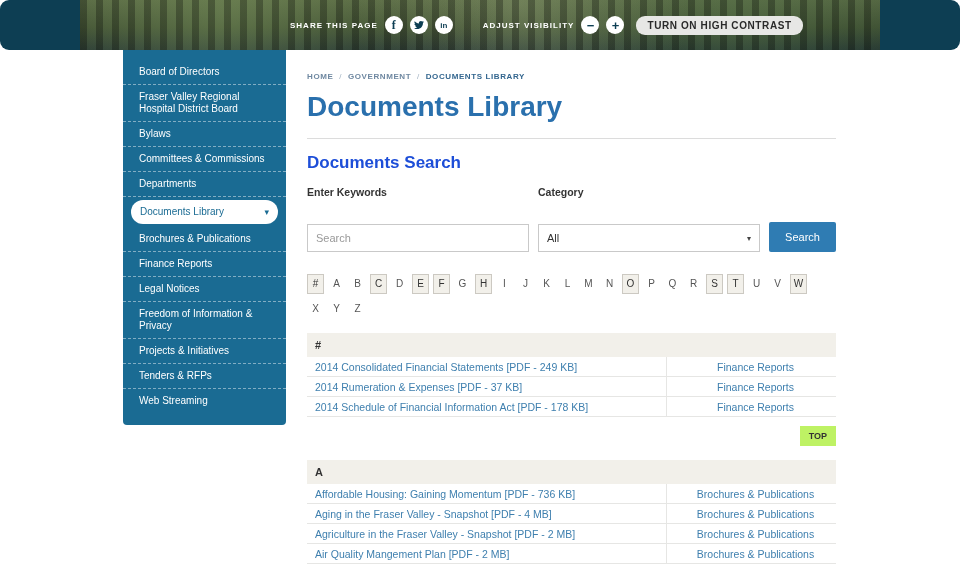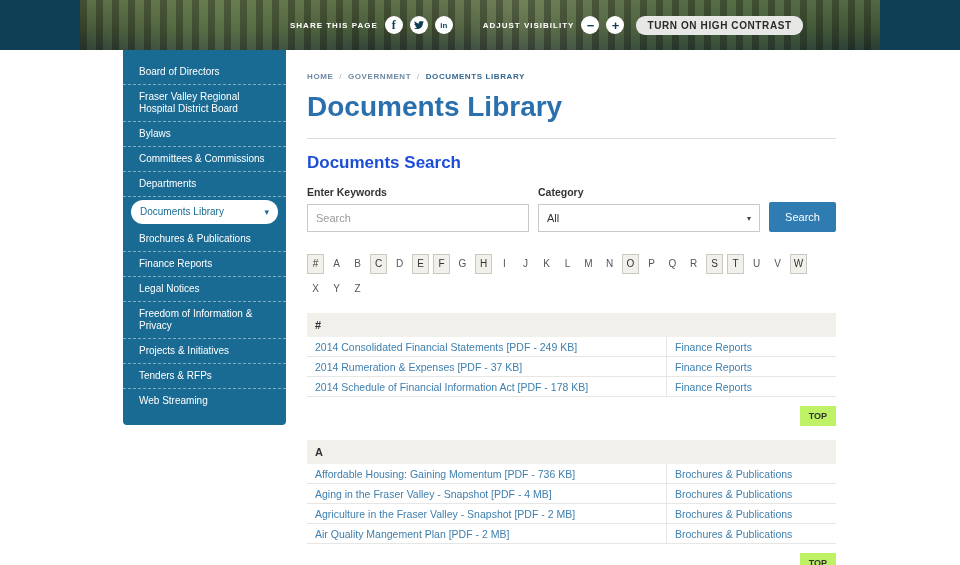--- a/index.html
+++ b/index.html
@@ -1,20 +1,20 @@
 <!DOCTYPE html>
 <html><head>
 <meta charset="utf-8">
 <style>
   * { margin:0; padding:0; box-sizing:border-box; }
   body { font-family:"Liberation Sans", sans-serif; background:#fff; }
   .page { position:relative; width:960px; height:565px; background:#fff; overflow:hidden; }
 
   
-  .topbar { position:absolute; top:0; left:0; width:960px; height:50px; background:#0d3e53; }
+  .topbar { position:absolute; top:0; left:0; width:960px; height:50px; background:#0d3e53;border-radius:9px; }
   .topbar-photo { position:absolute; top:0; left:80px; width:800px; height:50px;
     background:
       repeating-linear-gradient(90deg, rgba(0,0,0,0.28) 0 7px, rgba(0,0,0,0) 7px 16px),
       radial-gradient(circle at 18% 25%, rgba(125,150,95,0.55), rgba(0,0,0,0) 42%),
       radial-gradient(circle at 55% 10%, rgba(150,165,120,0.45), rgba(0,0,0,0) 38%),
       radial-gradient(circle at 82% 30%, rgba(95,125,80,0.5), rgba(0,0,0,0) 45%),
       linear-gradient(180deg, #51603e 0%, #36452c 55%, #17262b 100%);
   }
   .topbar-controls { position:absolute; top:0; left:290px; height:50px; display:flex; align-items:center; color:#fff; }
   .tb-label { font-size:8px; font-weight:bold; letter-spacing:1px; white-space:nowrap; }
@@ -42,39 +42,39 @@
   .main { position:absolute; top:72px; left:307px; width:529px; }
   .breadcrumb { font-size:8px; letter-spacing:0.6px; color:#6f88a1; font-weight:bold; }
   .breadcrumb .sep { color:#9fb0c0; margin:0 3px; font-weight:normal; }
   .breadcrumb .crumb { cursor:pointer; }
   .breadcrumb .current { color:#33668f; }
   .page-title { font-size:28px; font-weight:bold; color:#2a70ad; margin-top:10px; }
   .rule { border:none; border-top:1px solid #dcdcdc; margin:15px 0 14px; }
   .search-heading { font-size:17px; font-weight:bold; color:#1d4ed8; margin-bottom:13px; }
 
   .form-row { display:flex; align-items:flex-end; gap:9px; }
-  .fgroup { display:flex; flex-direction:column; }
+  .fgroup { display:flex; flex-direction:column;gap:20px; }
   .fgroup label { font-size:10.5px; font-weight:bold; color:#333; margin-bottom:6px; }
   .kw-input { width:222px; height:28px; border:1px solid #c9c9c9; padding:0 8px; font-size:11px; color:#555;
     font-family:"Liberation Sans", sans-serif; }
   .kw-input::placeholder { color:#999; }
   .select-wrap { width:222px; height:28px; border:1px solid #c9c9c9; background:#fff; display:flex;
     align-items:center; justify-content:space-between; padding:0 8px; font-size:11px; color:#333; cursor:pointer; }
   .select-arrow { font-size:8px; color:#444; }
   .search-btn { width:68px; height:30px; background:#2f7cb3; color:#fff; border:none; border-radius:2px;
     font-size:11px; font-family:"Liberation Sans", sans-serif; cursor:pointer; }
 
   .alpha { margin-top:22px; }
   .alpha-row { display:flex; gap:4px; margin-bottom:5px; }
   .letter { width:17px; height:20px; line-height:20px; text-align:center; font-size:10px; color:#555; cursor:pointer; }
   .letter.active { background:#f2f0ea; border:1px solid #ccc9c2; line-height:18px; color:#333; }
 
   .section-band { margin-top:14px; background:#f2f0ea; height:24px; line-height:24px; padding-left:8px;
     font-size:11px; font-weight:bold; color:#333; }
-  .doc-row { display:flex; align-items:center; height:20px; border-bottom:1px solid #e6e6e4; font-size:10.5px; }
+  .doc-row { display:flex; align-items:center; height:20px; border-bottom:1px solid #e6e6e4; font-size:10.5px;text-align:center; }
   .cell-doc { width:360px; border-right:1px solid #e6e6e4; padding-left:8px; height:100%; display:flex; align-items:center; }
   .cell-cat { flex:1; padding-left:8px; }
   .doc-row a { color:#3e7fae; text-decoration:none; cursor:pointer; white-space:nowrap; overflow:hidden; }
 
   .top-row { text-align:right; margin-top:8px; }
   .top-btn { display:inline-block; background:#bef264; color:#333; font-size:9px; font-weight:bold;
     padding:5px 9px; cursor:pointer; }
 </style>
 </head>
 <body>

